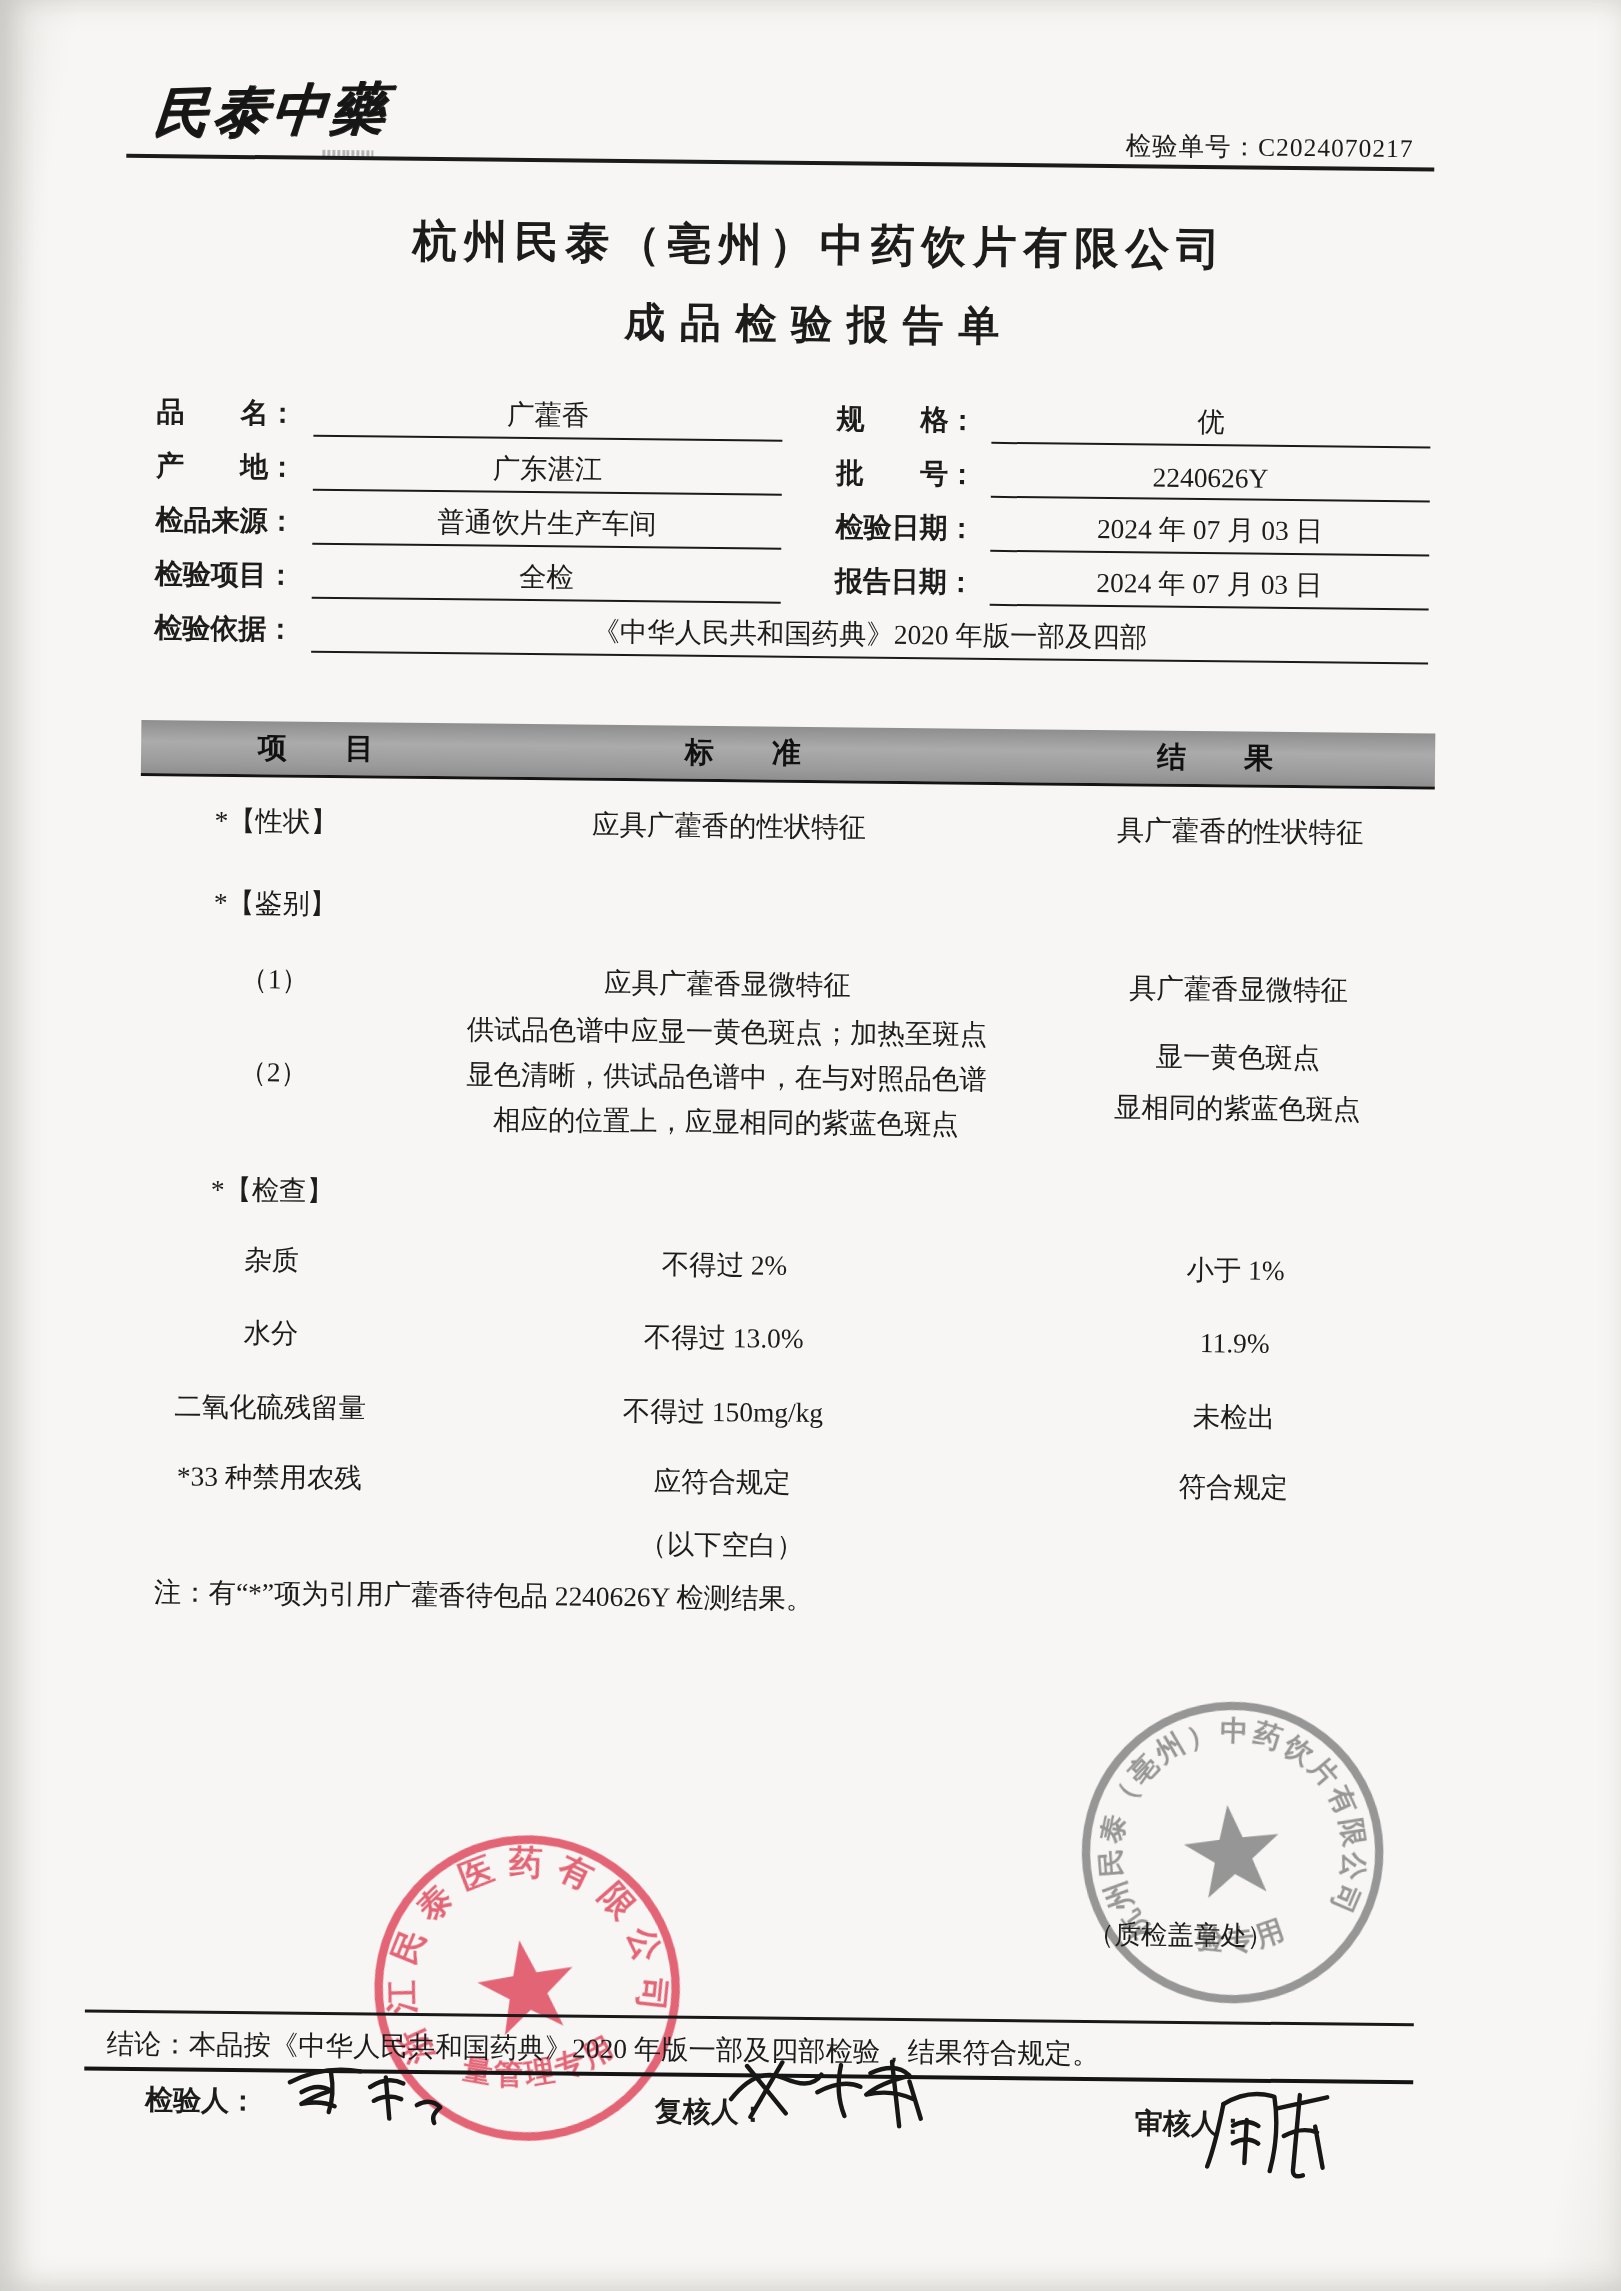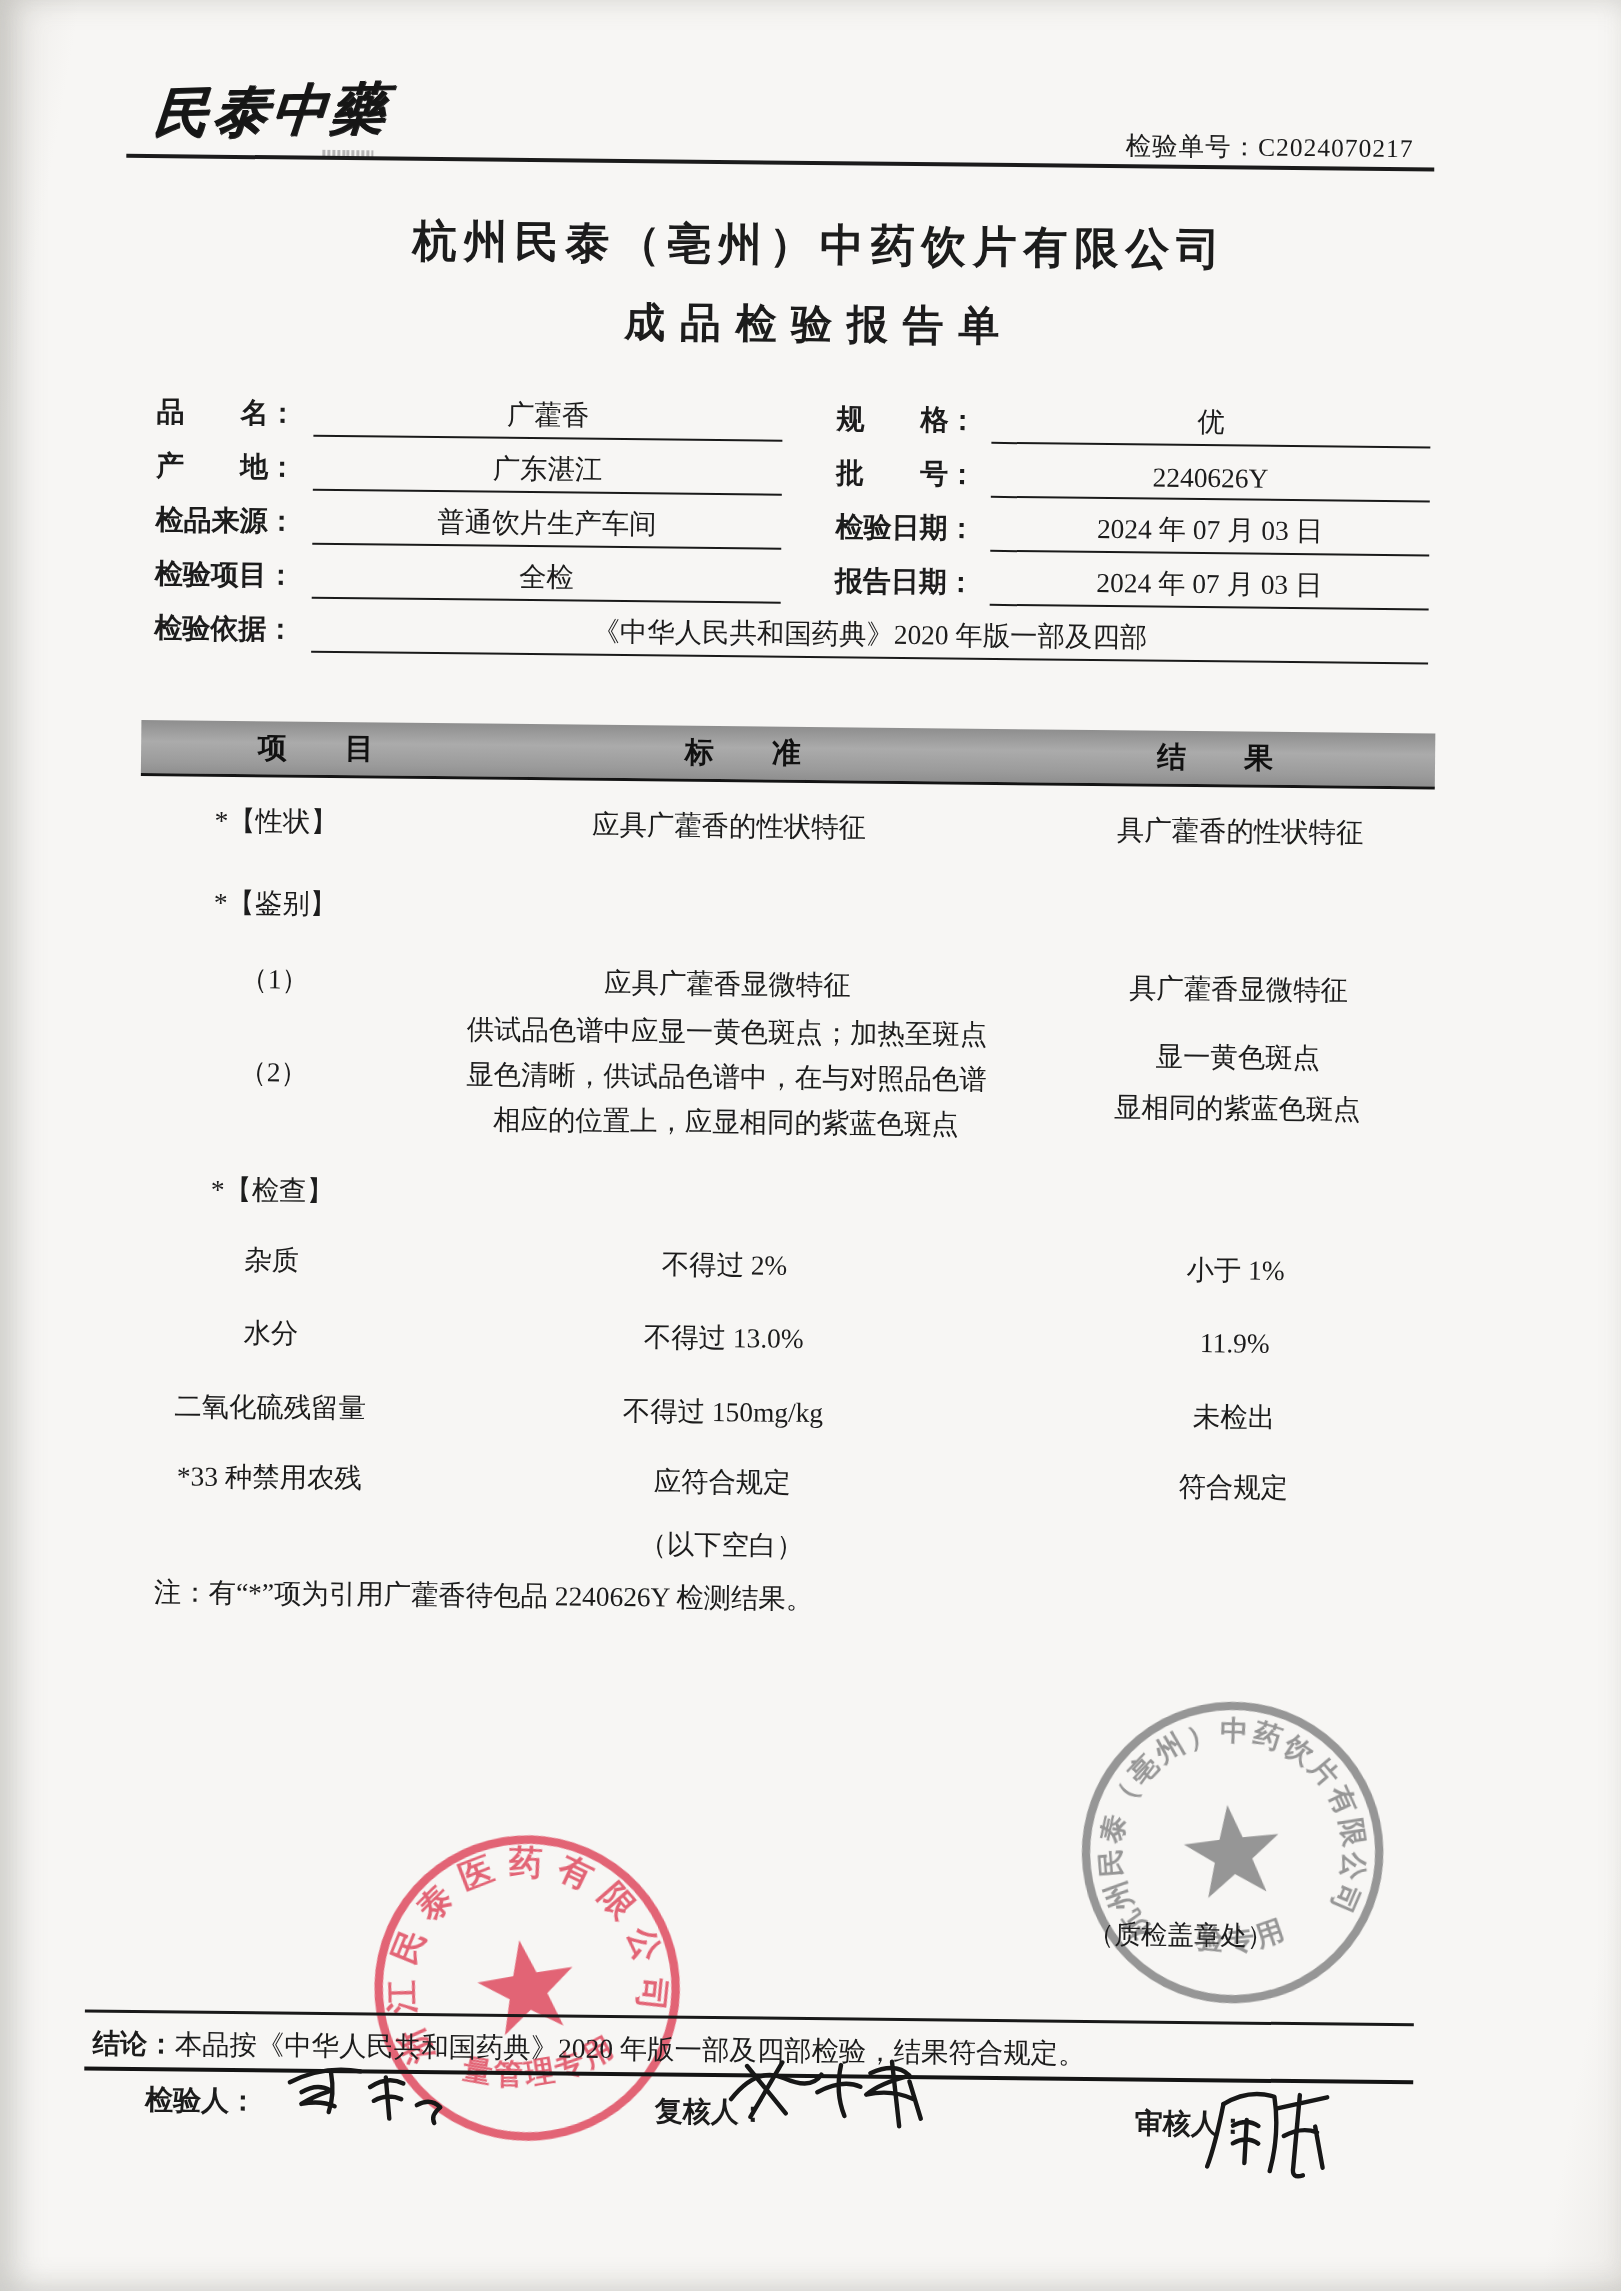--- a/index.html
+++ b/index.html
@@ -70,21 +70,21 @@
   .stamp-gray{left:1084px;top:1692px;width:312px;height:312px;color:#8d8d8d;opacity:.92;
     transform:rotate(-7deg);filter:blur(0.3px);}
   .stamp-red{left:378px;top:1833px;width:316px;height:316px;color:#e04f63;opacity:.88;
     transform:rotate(-10deg);filter:blur(0.2px);}
   .stamp-overlay-label{position:absolute;left:1096px;top:1913px;font-size:26.5px;color:#1d1d1d;z-index:1;white-space:nowrap;}
 
   
   .foot-rule1{position:absolute;left:94px;top:2017px;width:1329px;height:2.9px;background:#191919;}
   .foot-rule2{position:absolute;left:94px;top:2074px;width:1329px;height:3.9px;background:#141414;}
   .conclusion{position:absolute;left:102px;top:2033px;width:1313px;font-size:27.4px;white-space:nowrap;}
-  .conclusion .c-label{font-weight:bold;}
+  .conclusion .c-label{font-weight:normal;margin-left:14px;}
   .signer-label{position:absolute;font-size:28px;font-weight:bold;white-space:nowrap;}
   .sl-1{left:155px;top:2088px;}
   .sl-2{left:665px;top:2094px;}
   .sl-3{left:1145px;top:2101px;}
   .sig{position:absolute;}
   .sig svg{display:block;width:100%;height:100%;}
   .sig path{fill:none;stroke:#171717;stroke-width:4.5;stroke-linecap:round;stroke-linejoin:round;}
   .sig-1{left:286px;top:2062px;width:181px;height:71px;}
   .sig-2{left:733px;top:2049px;width:206px;height:93px;}
   .sig-3{left:1208px;top:2076px;width:137px;height:110px;}

